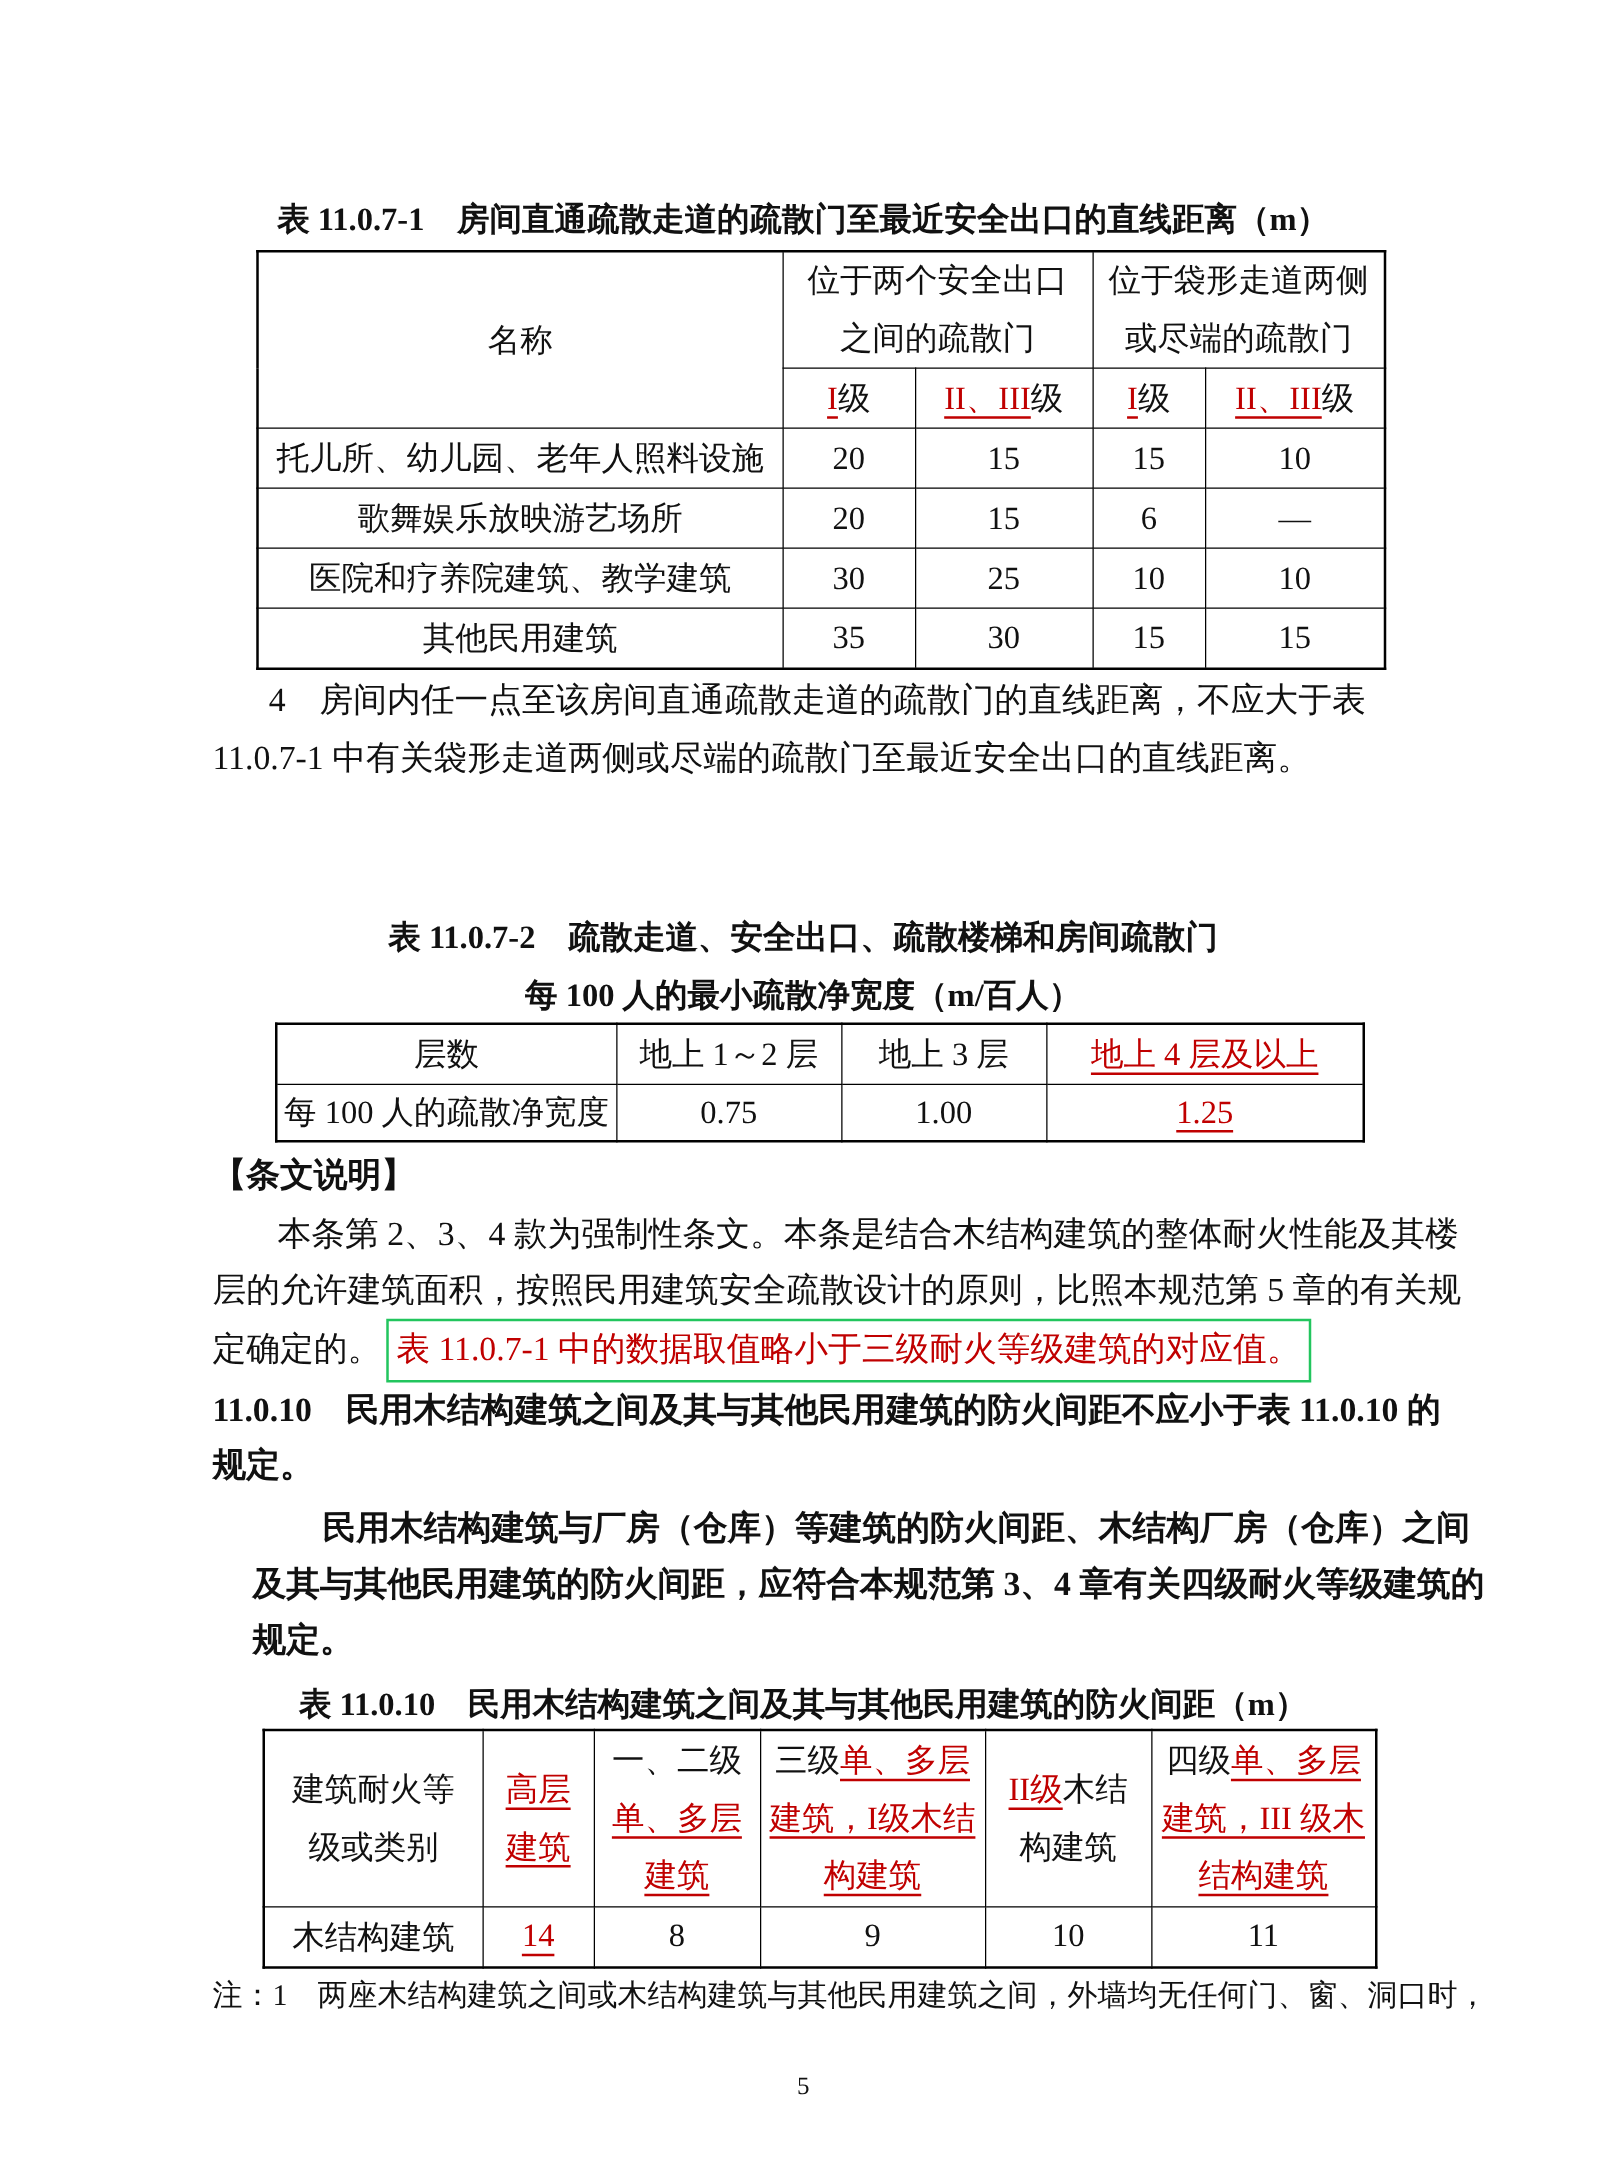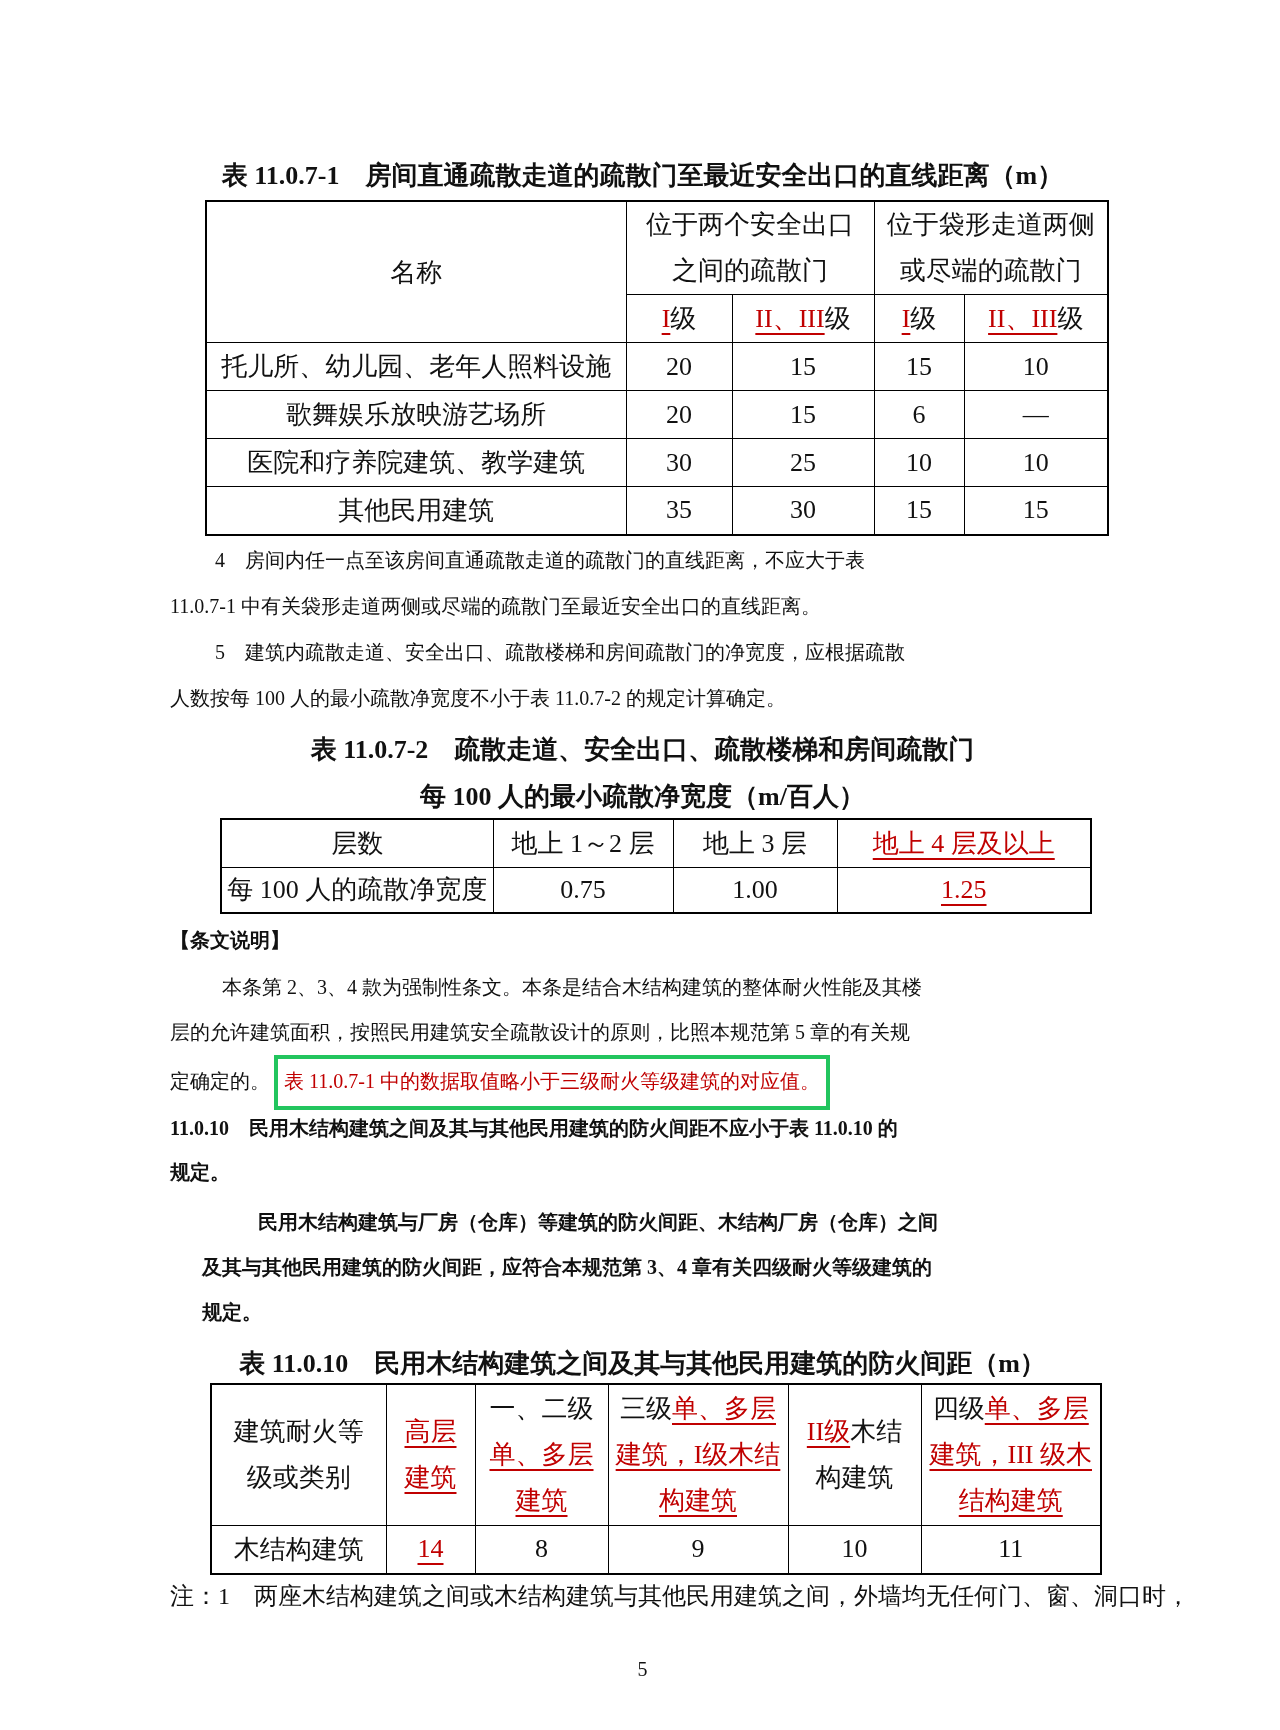--- a/index.html
+++ b/index.html
@@ -3,36 +3,36 @@
 <meta charset="utf-8">
 <style>
   :root{ --red:#c00000; --ink:#111; }
   html,body{margin:0;padding:0;}
   body{
     width:1280px;height:1730px;position:relative;background:#ffffff;
     font-family:"Liberation Serif","DejaVu Serif",serif;color:var(--ink);
   }
   #content{position:absolute;left:170px;top:0;width:960px;height:1482px;}
   .abs{position:absolute;left:0;}
-  .body-text{font-size:20px;line-height:46px;white-space:nowrap;}
+  .body-text{font-size:27px;line-height:46px;white-space:nowrap;}
   .bold{font-weight:bold;}
   .tbl-title{font-size:26px;font-weight:bold;width:945px;text-align:center;white-space:nowrap;}
   .red{color:var(--red);}
   .ru{
     color:var(--red);
     text-decoration-line:underline;
     text-decoration-color:var(--red);
     text-decoration-thickness:2px;
     text-underline-offset:6px;
   }
   table{border-collapse:collapse;table-layout:fixed;font-size:26px;}
   td{border:1.6px solid #000;text-align:center;vertical-align:middle;padding:0;white-space:nowrap;overflow:visible;}
   table{border:2.4px solid #000;}
   .boxed{
-    display:inline-block;border:4px solid #22c55e;padding:0px 6px 2px 6px;margin-left:4px;
+    display:inline-block;border:2px solid #22c55e;padding:0px 6px 2px 6px;margin-left:4px;
   }
   .note-text{font-size:24px;white-space:nowrap;text-align:right;}
   .pagenum{font-size:20px;width:945px;text-align:center;}
   .cellline{line-height:46px;}
 </style>
 </head>
 <body>
 
 <div id="content">
 
@@ -93,24 +93,20 @@
       <td>15</td>
     </tr>
   </tbody>
     </table>
 
   <div class="abs body-text" style="top:537px;">
     <div style="padding-left:45px;">4　房间内任一点至该房间直通疏散走道的疏散门的直线距离，不应大于表</div>
     <div>11.0.7-1 中有关袋形走道两侧或尽端的疏散门至最近安全出口的直线距离。</div>
   </div>
 
-  <div class="abs body-text" style="top:629px;">
-    <div style="padding-left:45px;">5　建筑内疏散走道、安全出口、疏散楼梯和房间疏散门的净宽度，应根据疏散</div>
-    <div>人数按每 100 人的最小疏散净宽度不小于表 11.0.7-2 的规定计算确定。</div>
-  </div>
 
   <div class="abs tbl-title" style="top:726px;line-height:47px;">
     <div>表 11.0.7-2　疏散走道、安全出口、疏散楼梯和房间疏散门</div>
     <div>每 100 人的最小疏散净宽度（m/百人）</div>
   </div>
 
   <table class="abs" style="top:818px;left:50px;width:870px;">
     <colgroup>
       <col style="width:272px">
         <col style="width:180px">

